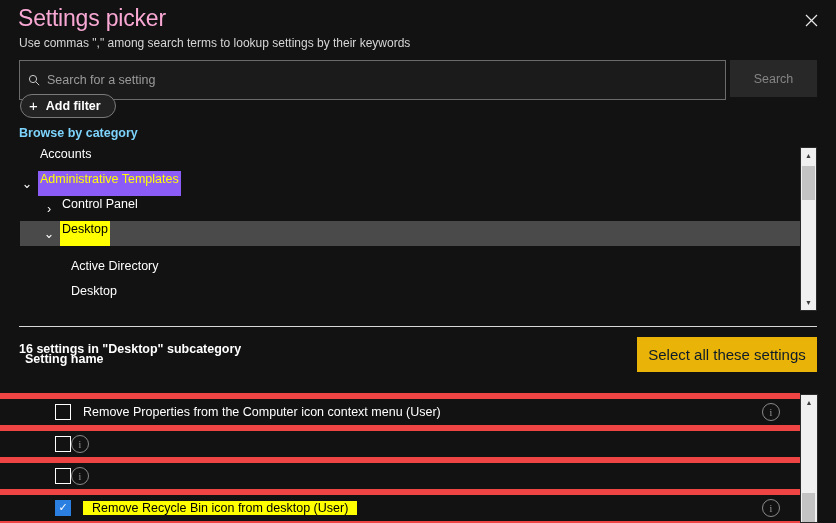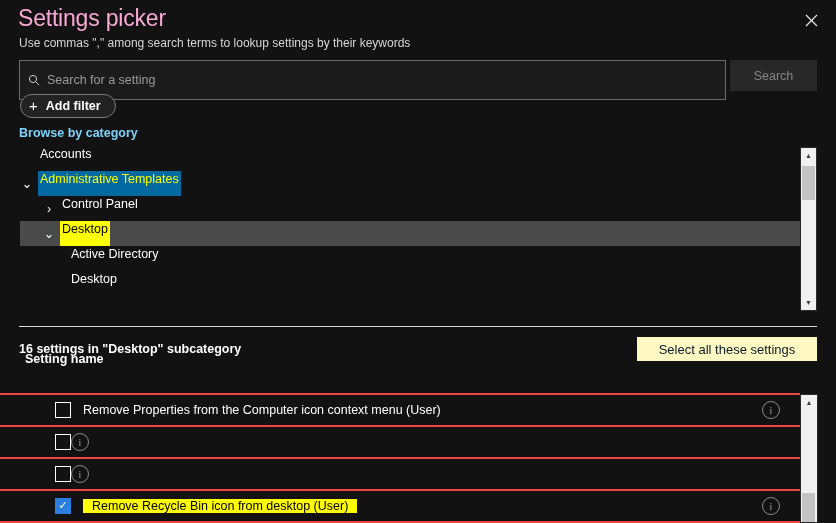--- a/index.html
+++ b/index.html
@@ -91,21 +91,21 @@
     font-size: 12.5px;
     padding: 0;
   }
   .search-input::placeholder { color: #9b9b9b; opacity: 1; }
 
   .search-button {
     position: absolute;
     left: 730px;
     top: 60px;
     width: 87px;
-    height: 31px;
+    height: 37px;
     background: #282828;
     border: none;
     color: #848484;
     font-family: "Liberation Sans", sans-serif;
     font-size: 12.5px;
     cursor: default;
     padding: 0;
     text-align: center;
   }
 
@@ -178,21 +178,21 @@
     justify-content: center;
     flex: 0 0 auto;
     color: #ffffff;
   }
   .tree-row .label-txt { padding: 1px 2px; }
   .hl {
     background: #ffff00;
     color: #000000;
   }
   .hl-dim {
-    background: #0369a1;
+    background: #8b5cf6;
     color: #ffff00;
   }
 
   
   .tree-sb {
     position: absolute;
     left: 800px;
     top: 1px;
     width: 17px;
     height: 164px;
@@ -239,26 +239,26 @@
     font-size: 12.5px;
     font-weight: 700;
     color: #ffffff;
     white-space: nowrap;
   }
   .select-all-btn {
     position: absolute;
     left: 637px;
     top: 337px;
     width: 180px;
-    height: 24px;
-    background: #fef9c3;
+    height: 35px;
+    background: #eab308;
     border: none;
     color: #0c1b2a;
     font-family: "Liberation Sans", sans-serif;
-    font-size: 13px;
+    font-size: 15px;
     cursor: pointer;
     padding: 0;
   }
   .col-header {
     position: absolute;
     left: 25px;
     top: 352px;
     font-size: 12.5px;
     font-weight: 700;
     color: #ffffff;
@@ -277,21 +277,21 @@
     position: absolute;
     left: 0;
     top: 0;
     width: 800px;
     height: 130px;
     overflow: hidden;
   }
   .setting-row {
     position: relative;
     height: 32px;
-    border-top: 2px solid #ef4444;
+    border-top: 6px solid #ef4444;
     display: flex;
     align-items: center;
     cursor: pointer;
     box-sizing: border-box;
   }
   .setting-row .cb {
     flex: 0 0 auto;
     margin-left: 55px;
     width: 16px;
     height: 16px;
@@ -396,21 +396,21 @@
       <div class="tree-row" style="padding-left:38px;">
         <span class="chev">›</span>
         <span class="label-txt">Control Panel</span>
       </div>
 
       <div class="tree-row selected" style="padding-left:18px; width:782px;">
         <span class="chev">⌄</span>
         <span class="label-txt hl">Desktop</span>
       </div>
 
-      <div class="tree-row" style="padding-left:69px;">
+      <div class="tree-row" style="padding-left:69px;margin-top:12px;">
         <span class="label-txt">Active Directory</span>
       </div>
 
       <div class="tree-row" style="padding-left:69px;">
         <span class="label-txt">Desktop</span>
       </div>
 
     </div>
 
     <div class="tree-sb">

